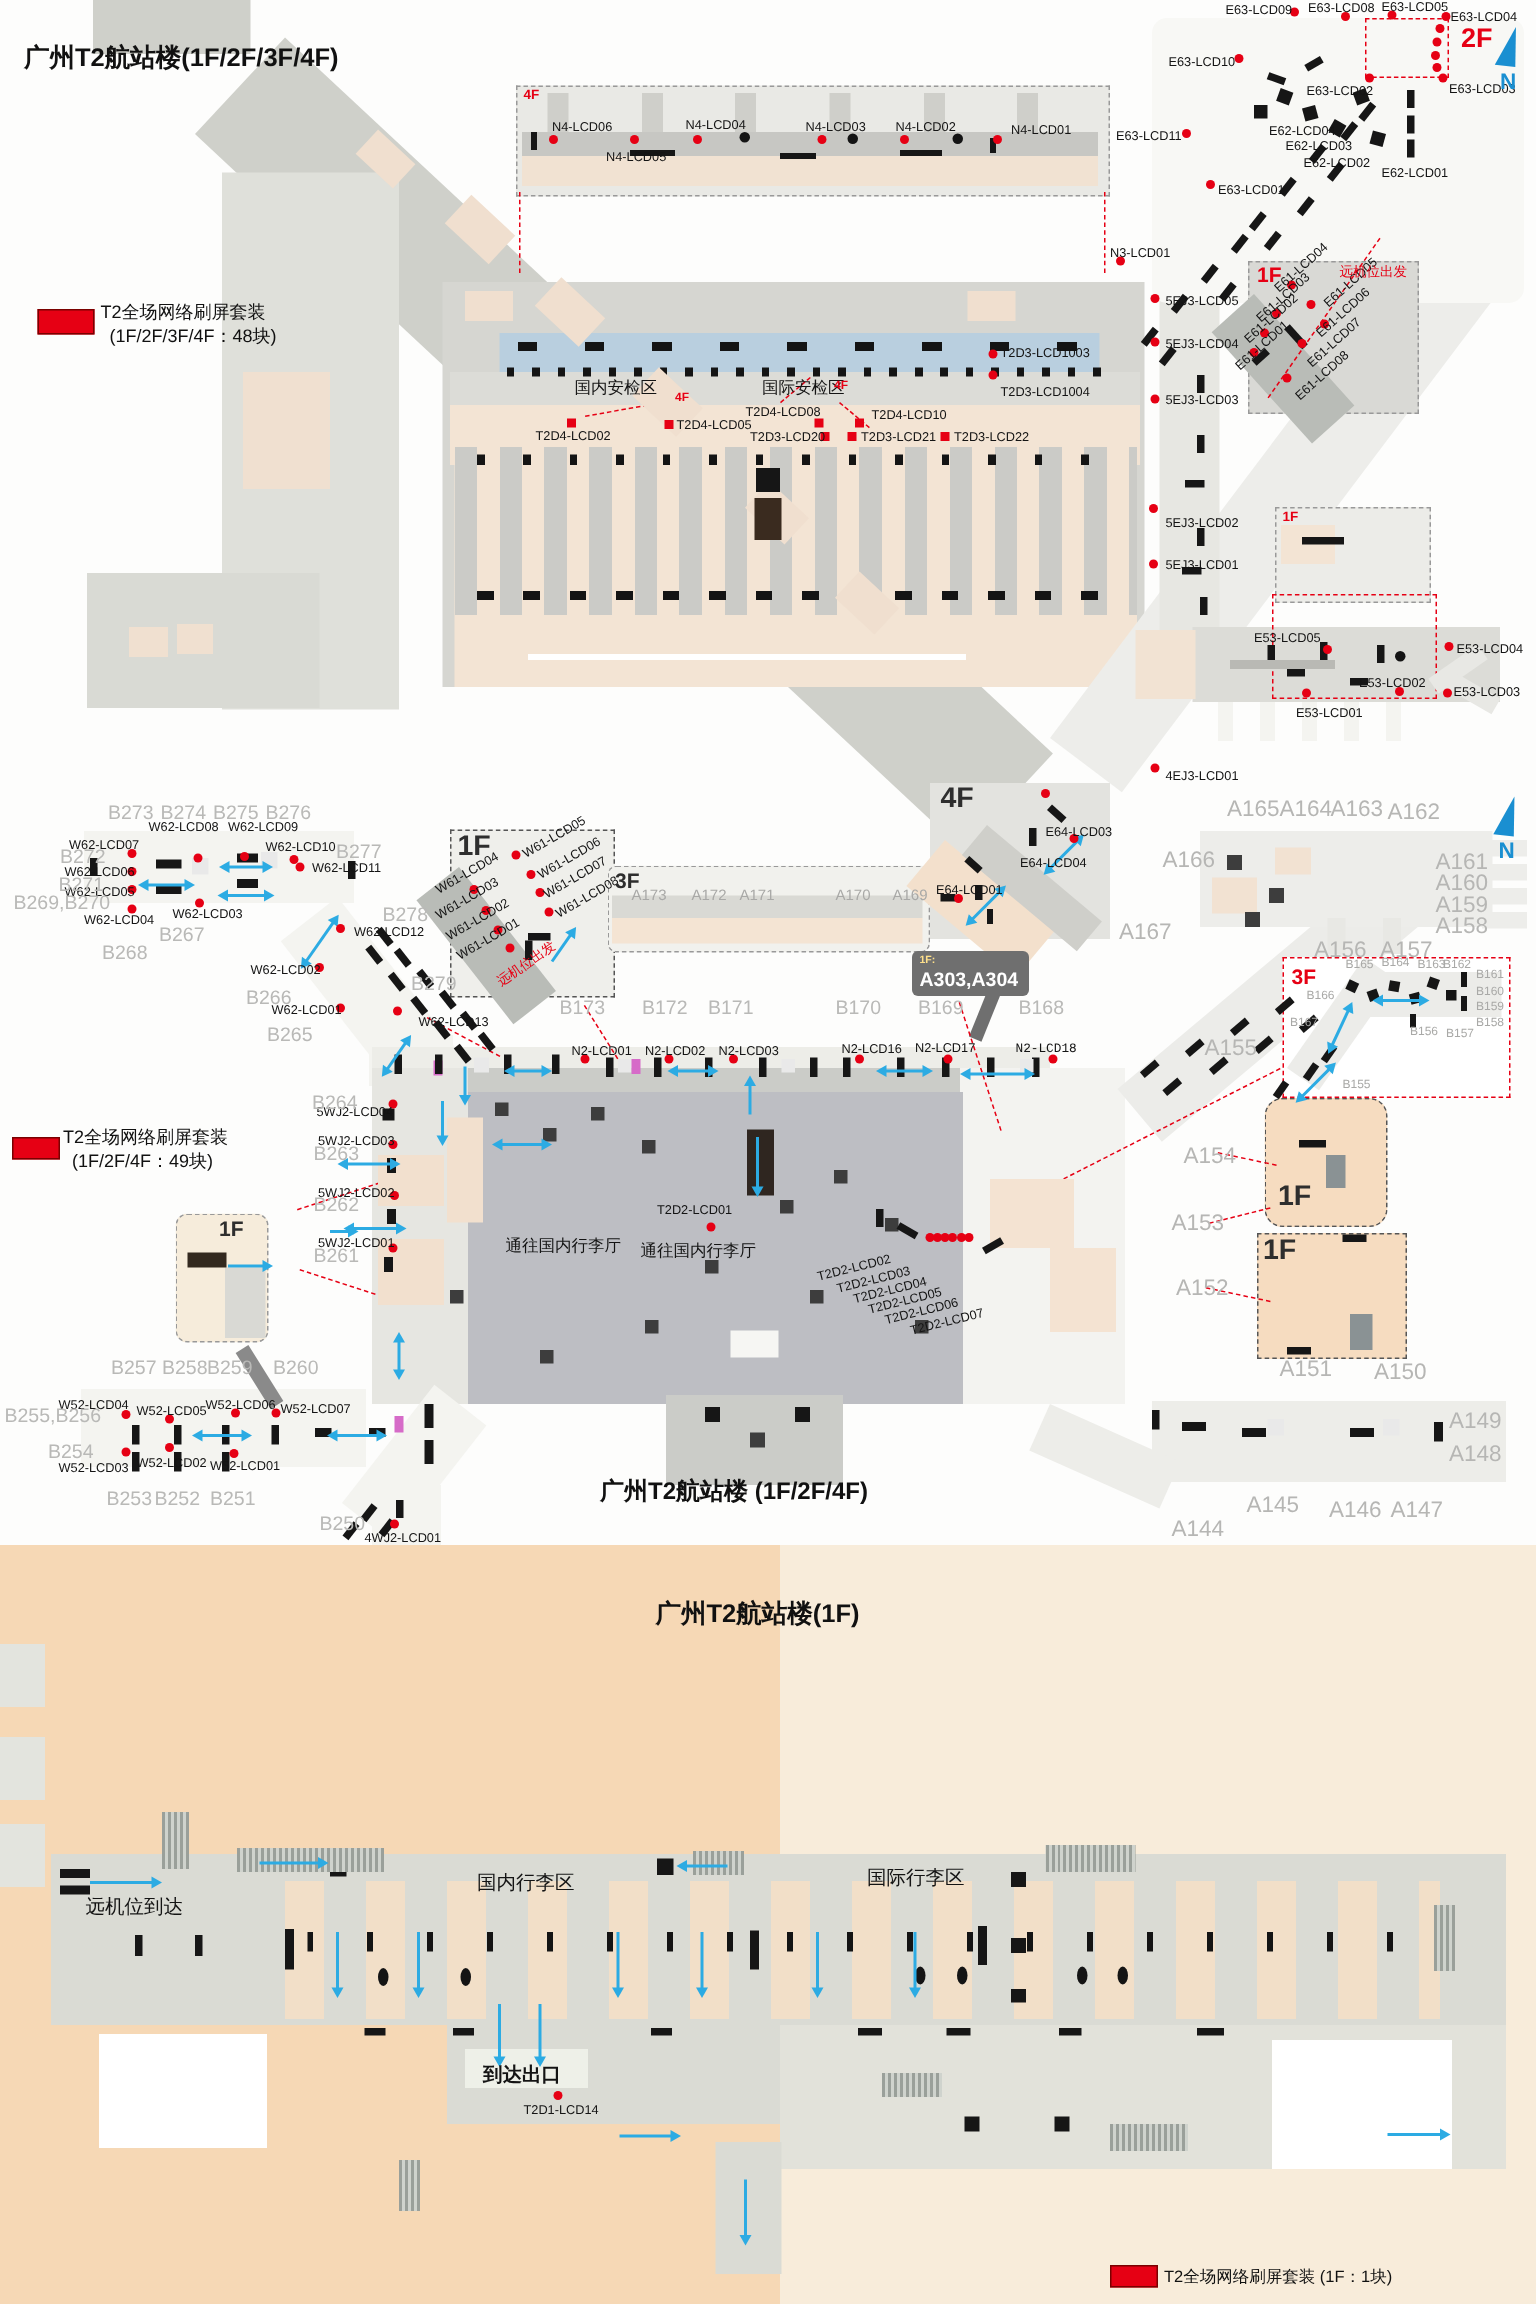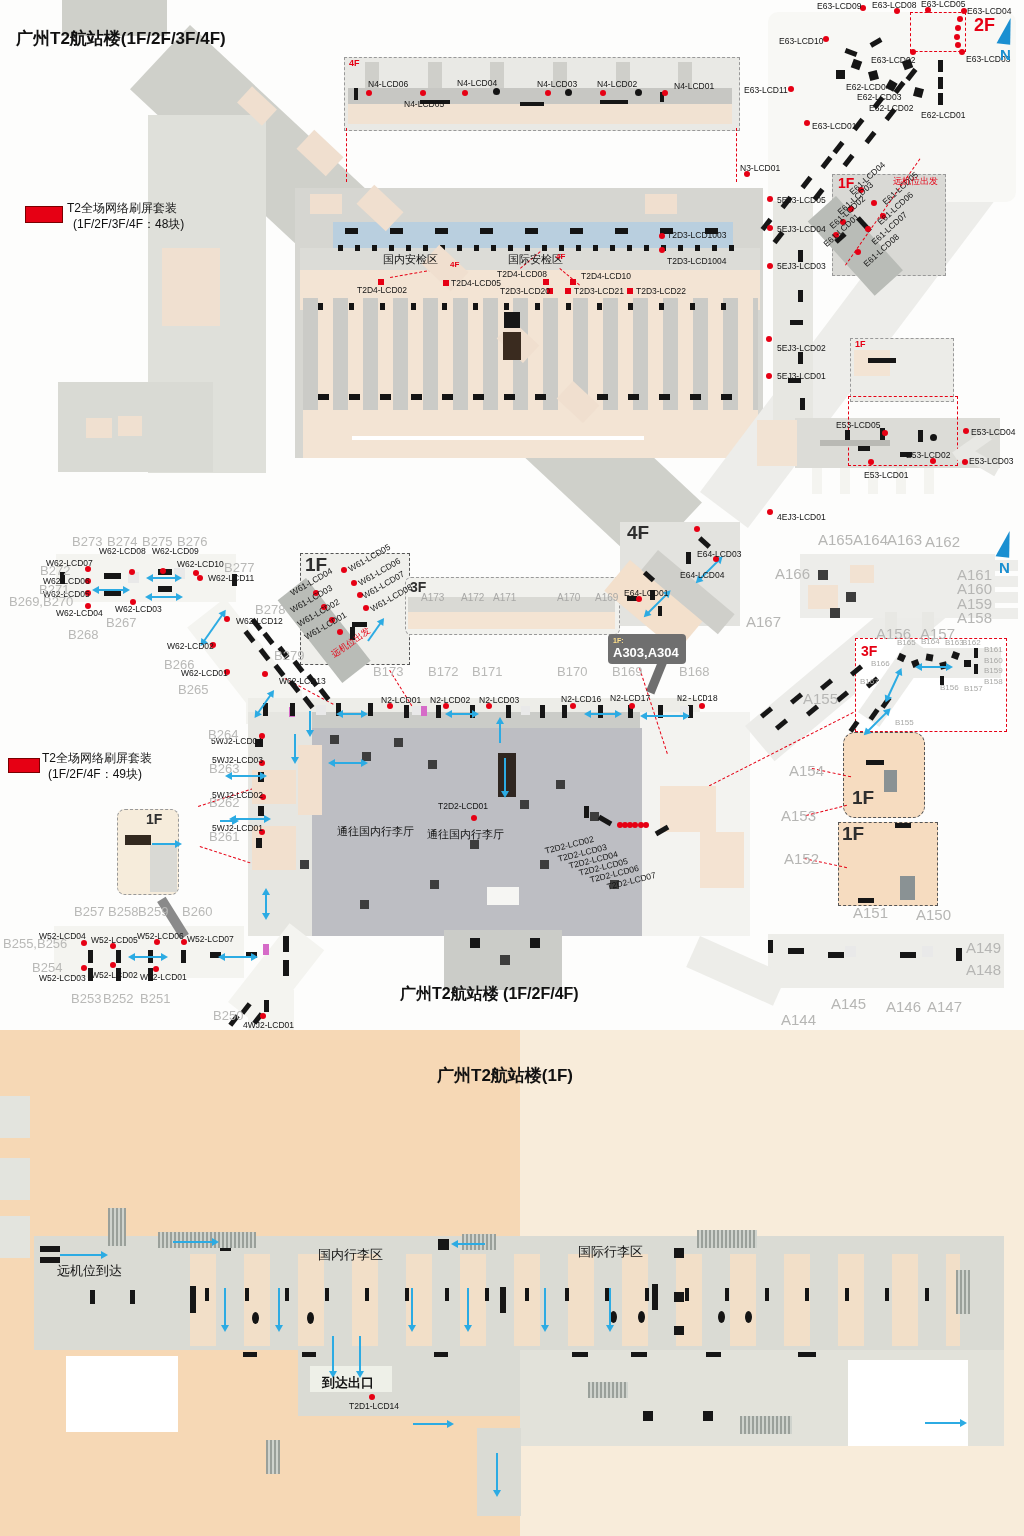--- a/index.html
+++ b/index.html
@@ -136,20 +136,24 @@
 
   <div class="legend" style="left:25px;top:198px;width:220px;height:36px">
     <div class="sw" style="left:0;top:8px;width:36px;height:15px"></div>
     <div class="tx" style="left:42px;top:2px">T2全场网络刷屏套装</div>
     <div class="tx" style="left:48px;top:18px">(1F/2F/3F/4F：48块)</div>
   </div>
   <div class="legend" style="left:8px;top:748px;width:220px;height:36px">
     <div class="sw" style="left:0;top:10px;width:30px;height:13px"></div>
     <div class="tx" style="left:34px;top:2px">T2全场网络刷屏套装</div>
     <div class="tx" style="left:40px;top:18px">(1F/2F/4F：49块)</div>
+  </div>
+  <div class="legend" style="left:740px;top:1506px;width:280px;height:24px">
+    <div class="sw" style="left:0;top:4px;width:30px;height:13px"></div>
+    <div class="tx" style="left:36px;top:4px;font-size:11px">T2全场网络刷屏套装 (1F：1块)</div>
   </div>
 
   <div class="badge" style="left:608px;top:634px">
     <span class="bfl">1F:</span>
     <span class="blab">A303,A304</span>
   </div>
 
   <div class="compass" style="left:1000px;top:18px">
     <div class="tri"></div>
     <div class="cl">N</div>

